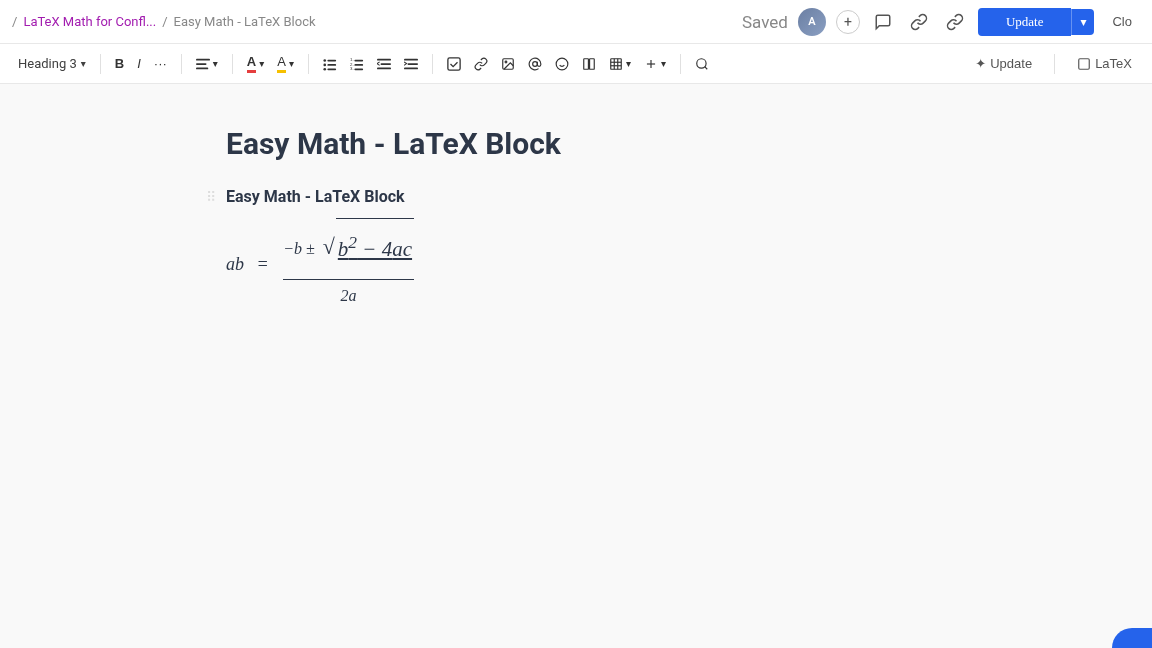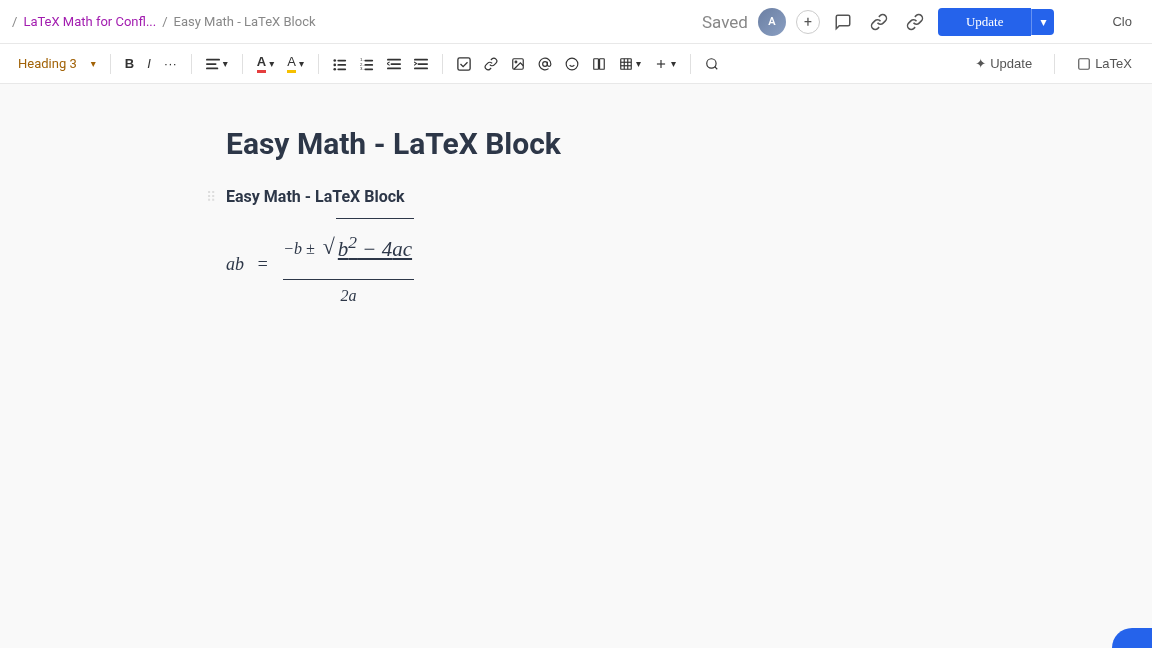--- a/index.html
+++ b/index.html
@@ -102,21 +102,20 @@
       border-radius: 0 4px 4px 0;
       border-left: 1px solid rgba(255,255,255,0.3);
     }
     .close-partial {
       background: none;
       border: none;
       font-size: 13px;
       color: #555;
       cursor: pointer;
       padding: 4px 8px;
-      margin-left: 40px;
     }
 
     
     .toolbar {
       display: flex;
       align-items: center;
       padding: 0 12px;
       height: 40px;
       background: #fff;
       border-bottom: 1px solid #e8e8e8;
@@ -141,23 +140,23 @@
       border-radius: 4px;
       font-size: 13px;
       color: #333;
       display: flex;
       align-items: center;
       gap: 3px;
     }
     .heading-selector {
       display: flex;
       align-items: center;
-      gap: 14px;
+      gap: 4px;
       font-size: 13px;
-      color: #a16207;
+      color: #404040;
       cursor: pointer;
       padding: 4px 6px;
       border-radius: 4px;
     }
 
     
     .toolbar-right {
       margin-left: auto;
       display: flex;
       align-items: center;

